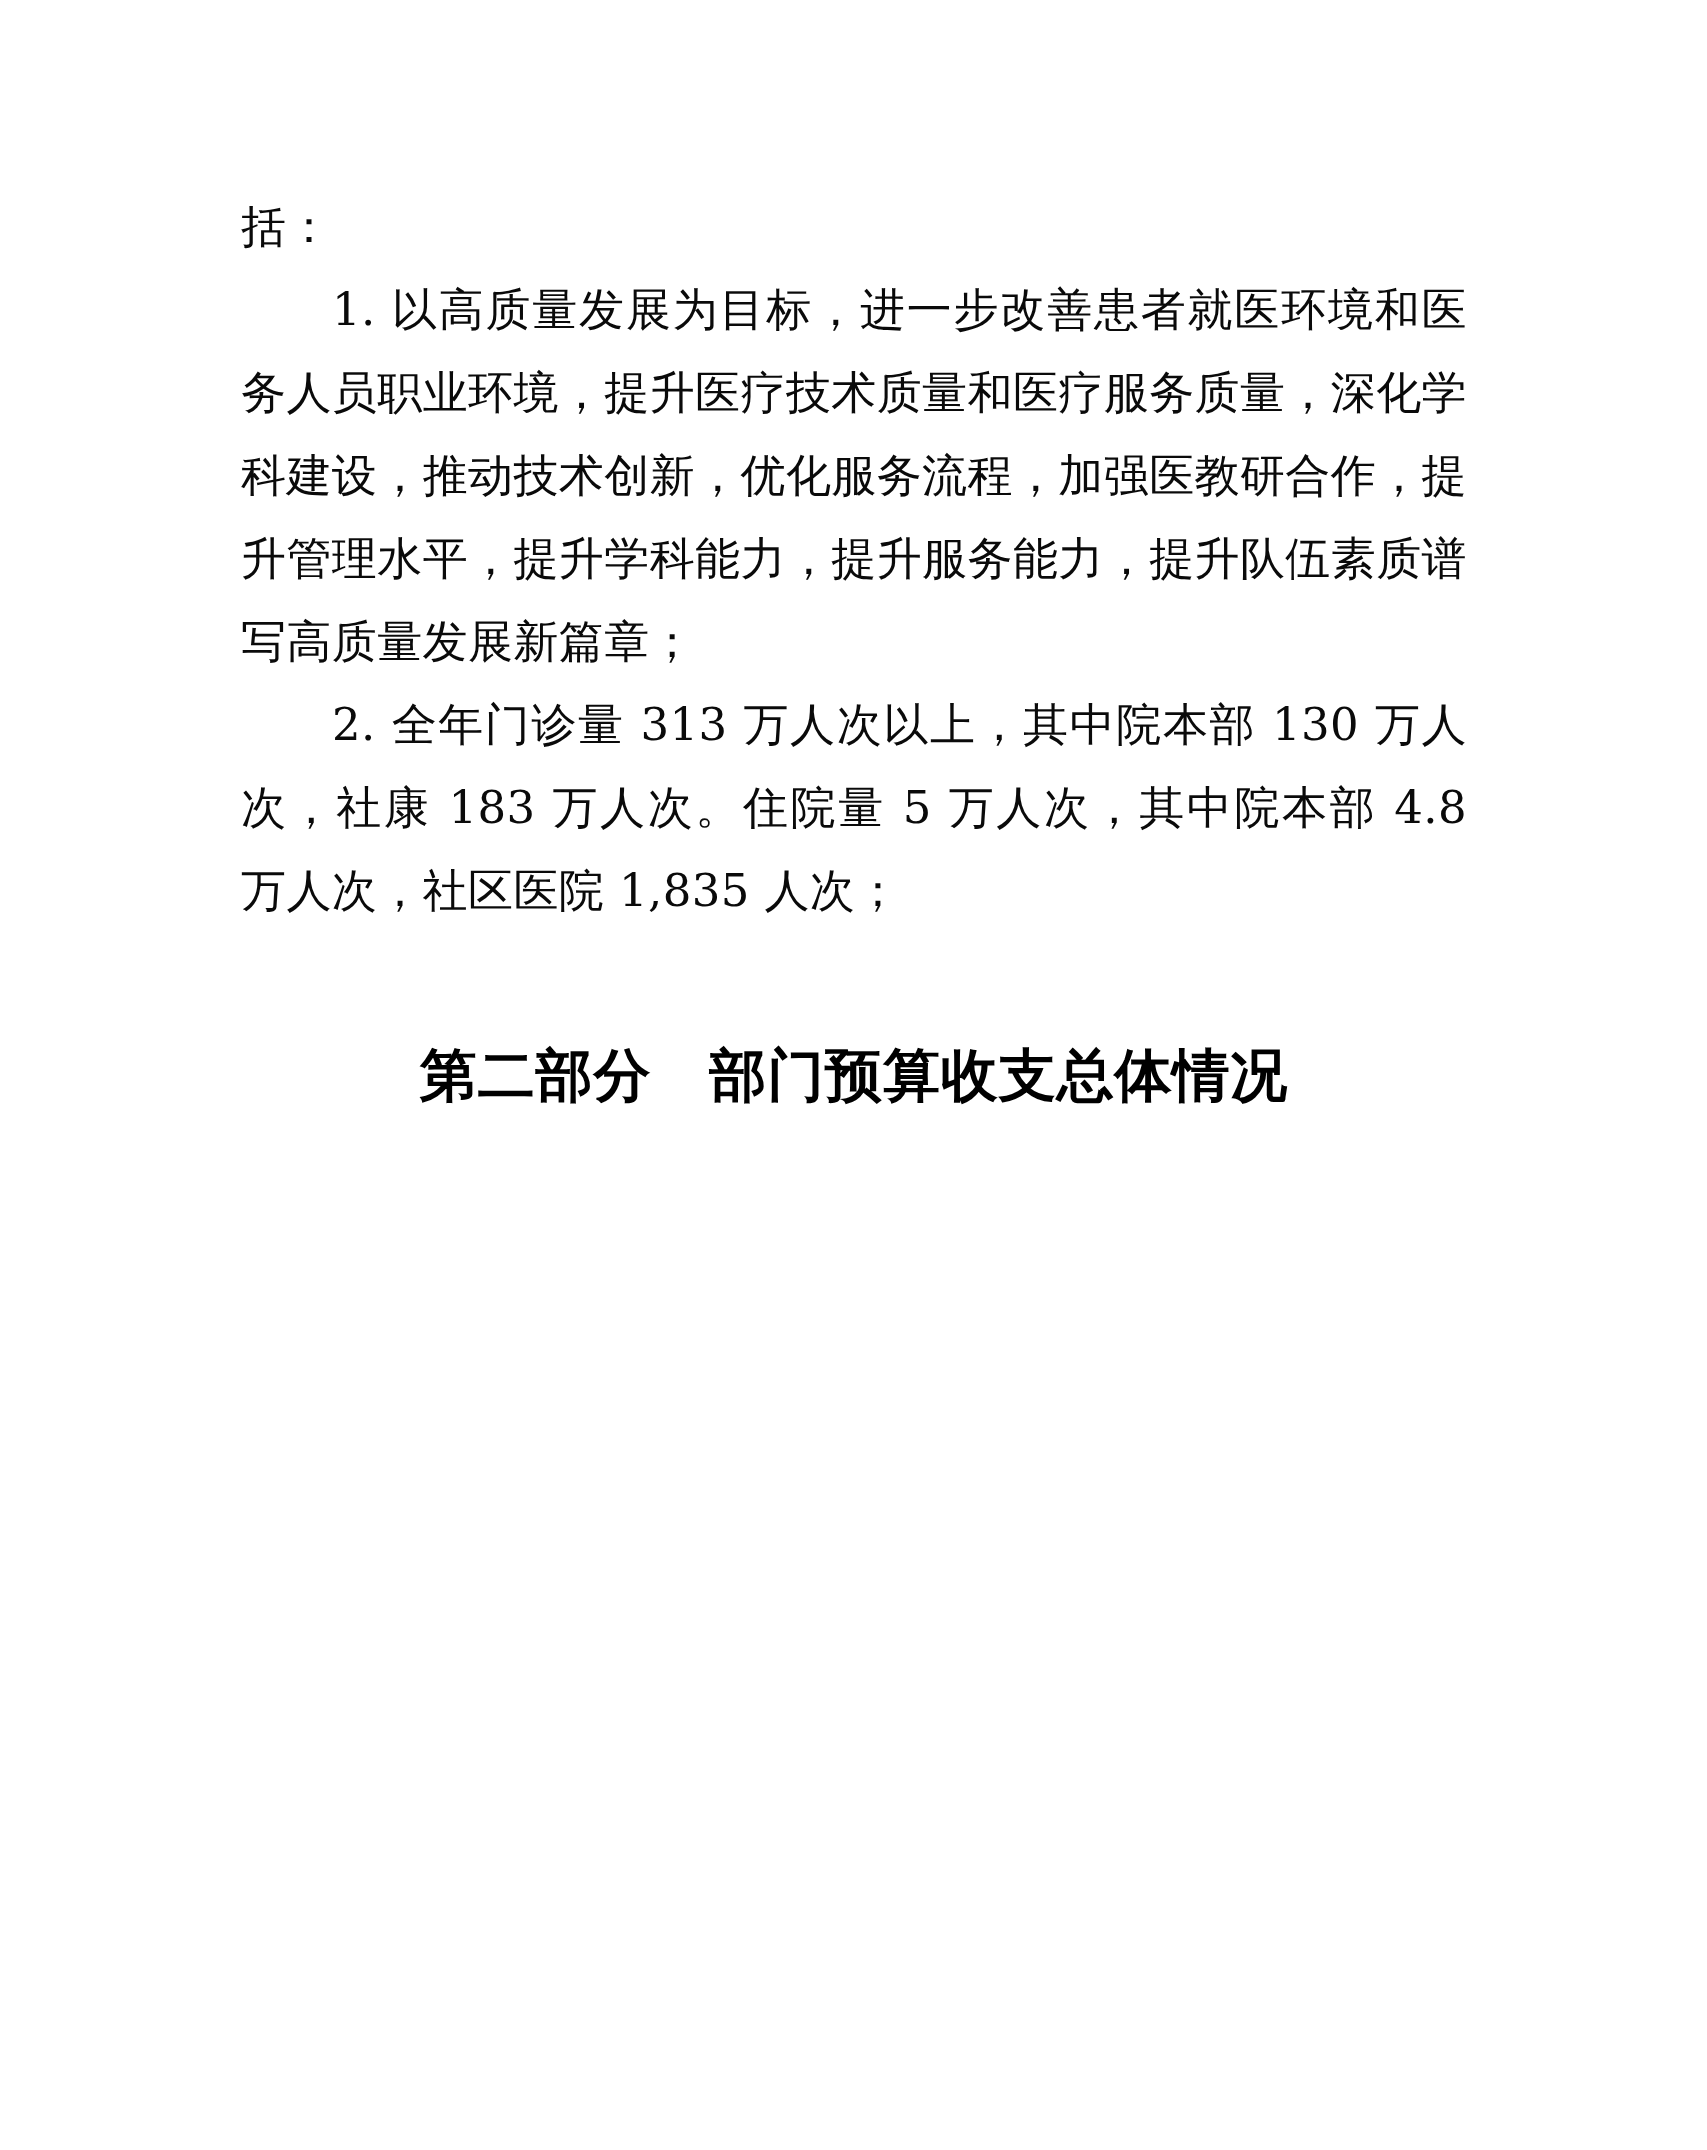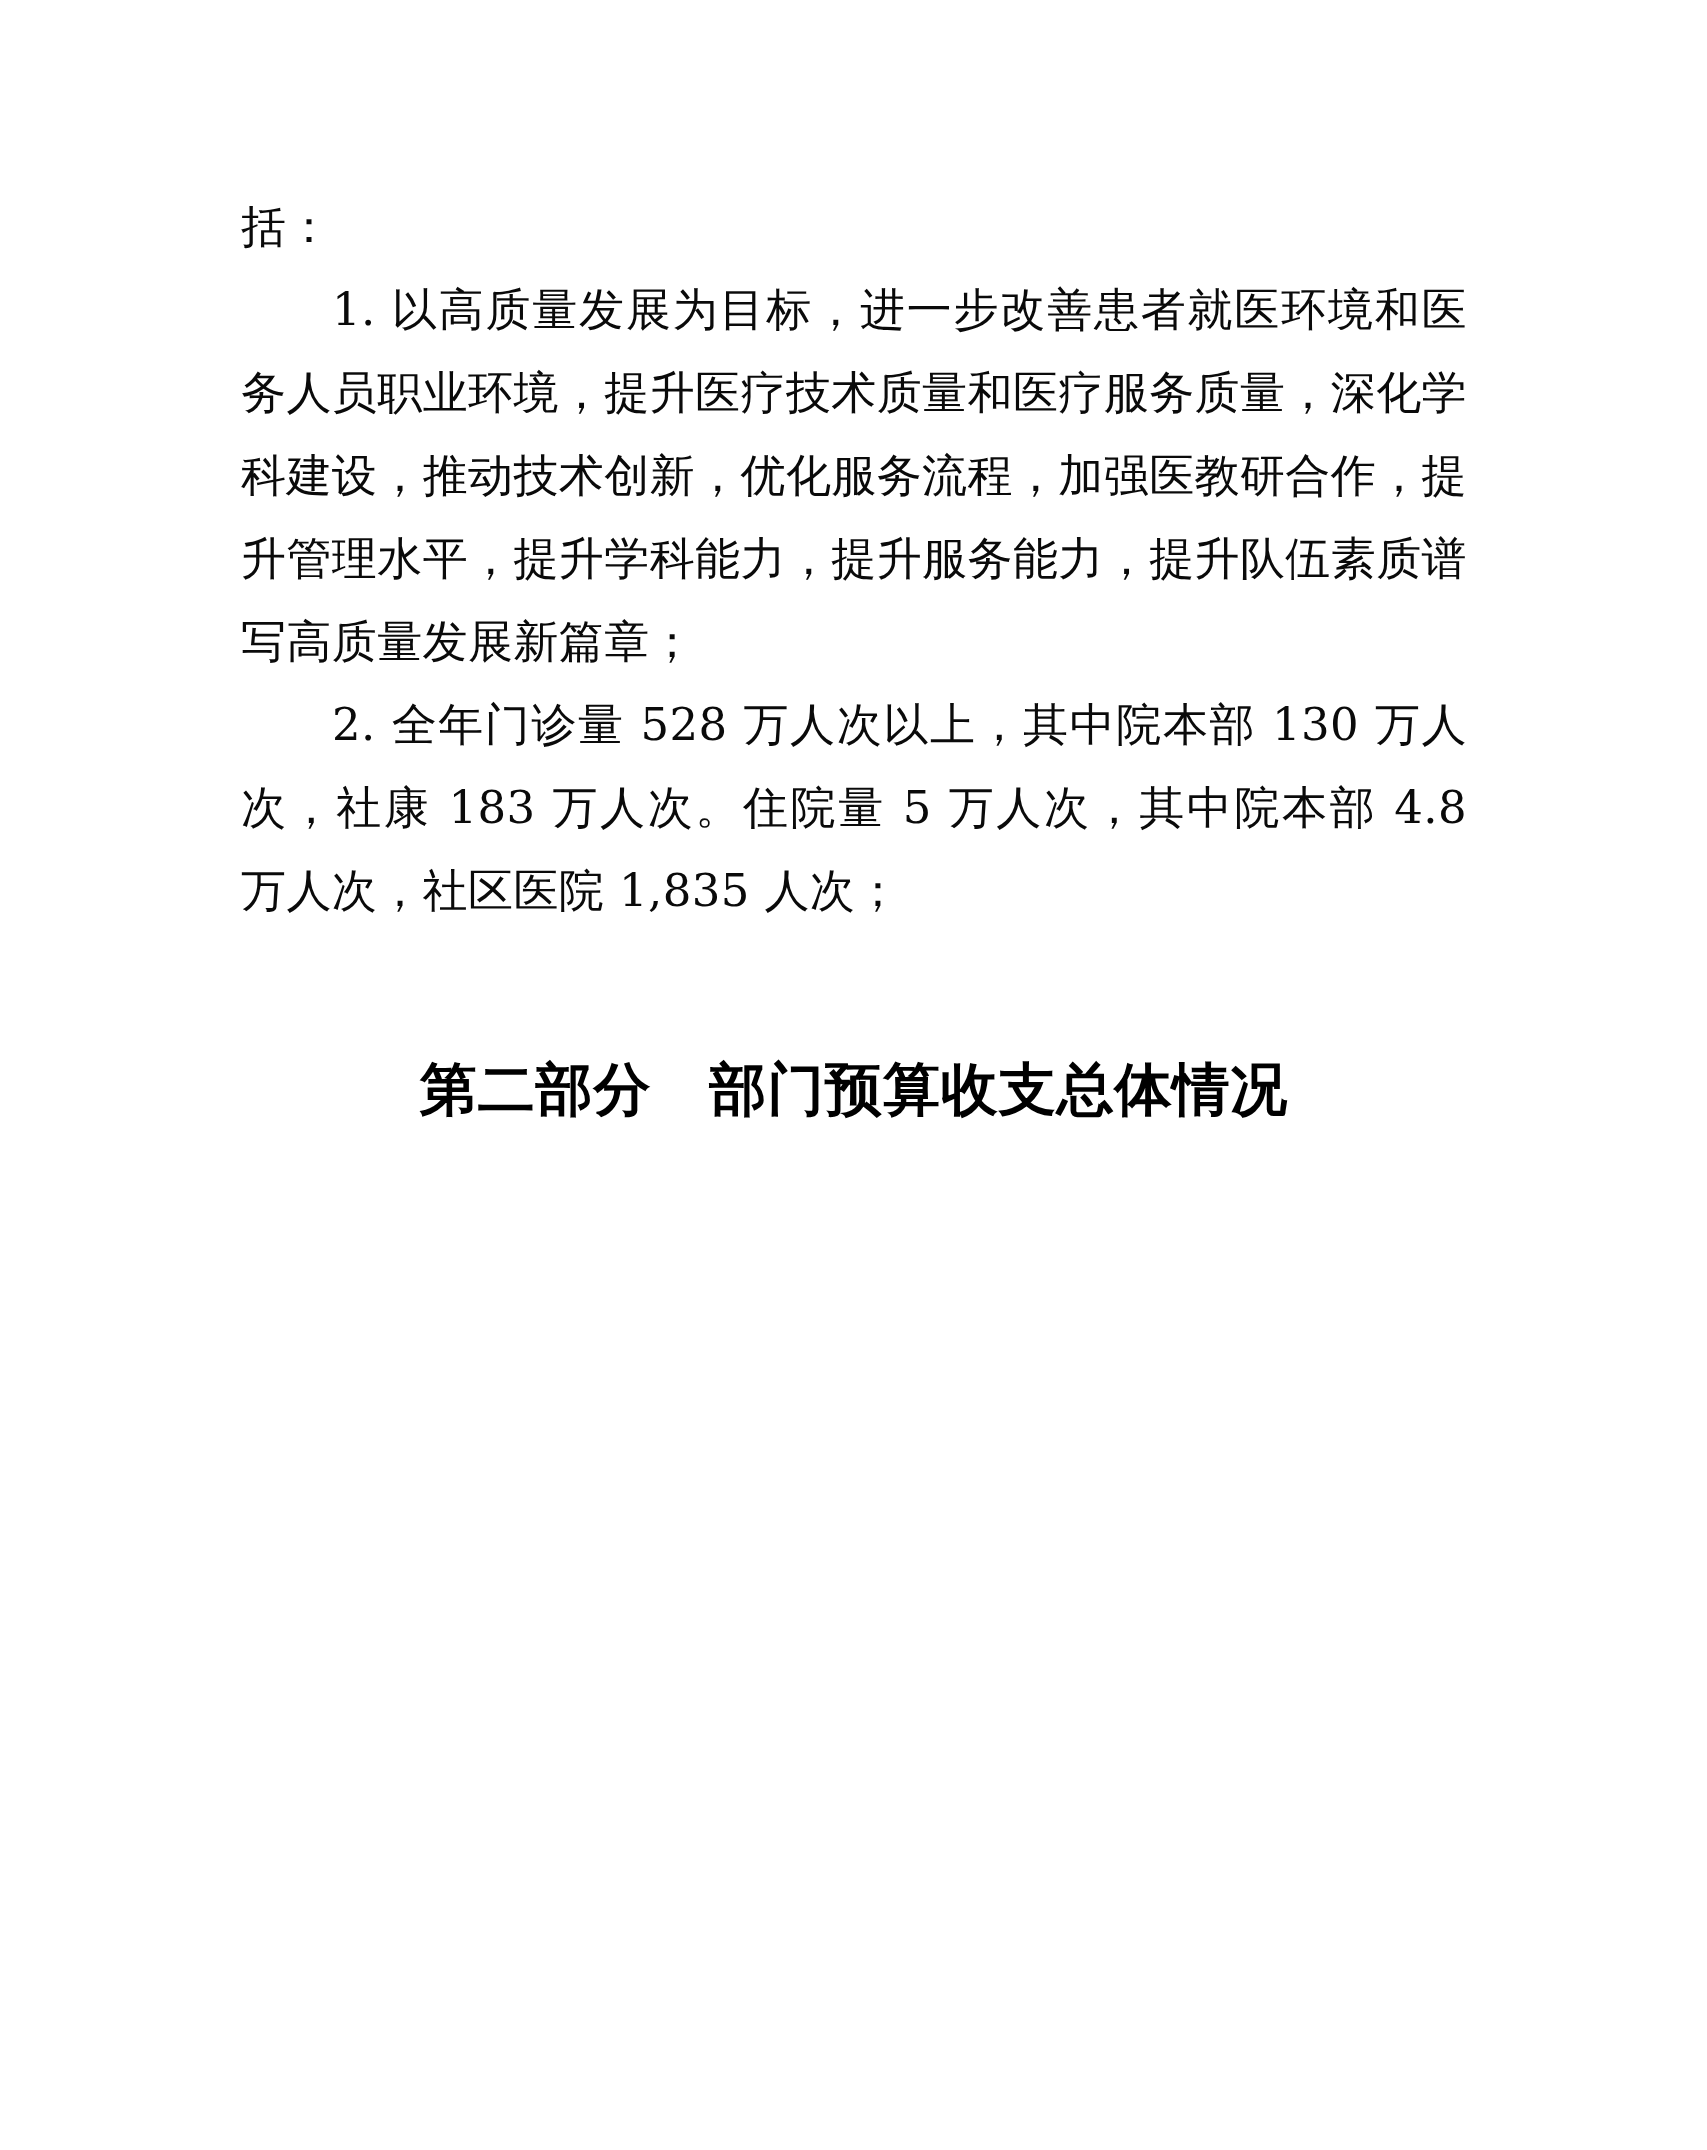--- a/index.html
+++ b/index.html
@@ -46,37 +46,37 @@
   }
   
   .section-heading {
     font-family: "DejaVu Sans", "Liberation Sans", sans-serif;
     font-weight: 700;
     font-size: 57px;
     line-height: 73px;
     text-align: center;
     letter-spacing: 0.9px;
     color: #000000;
-    margin: 14px;
+    margin: 0;
   }
   .heading-gap-top { height: 107px; }
   .heading-gap-bottom { height: 108px; }
 </style>
 </head>
 <body>
 
 <div class="page">
 
   <div class="content">
 
     <p class="para indent0">括：</p>
 
     <p class="para indent2">1. 以高质量发展为目标，进一步改善患者就医环境和医务人员职业环境，提升医疗技术质量和医疗服务质量，深化学科建设，推动技术创新，优化服务流程，加强医教研合作，提升管理水平，提升学科能力，提升服务能力，提升队伍素质谱写高质量发展新篇章；</p>
 
-    <p class="para indent2">2. 全年门诊量 528 万人次以上，其中院本部 130 万人次，社康 183 万人次。住院量 5 万人次，其中院本部 4.8 万人次，社区医院 1,835 人次；</p>
+    <p class="para indent2">2. 全年门诊量 313 万人次以上，其中院本部 130 万人次，社康 183 万人次。住院量 5 万人次，其中院本部 4.8 万人次，社区医院 1,835 人次；</p>
 
 
     <div class="heading-gap-top"></div>
 
     <h2 class="section-heading">第二部分　部门预算收支总体情况</h2>
 
     <div class="heading-gap-bottom"></div>
 
 
   </div>

